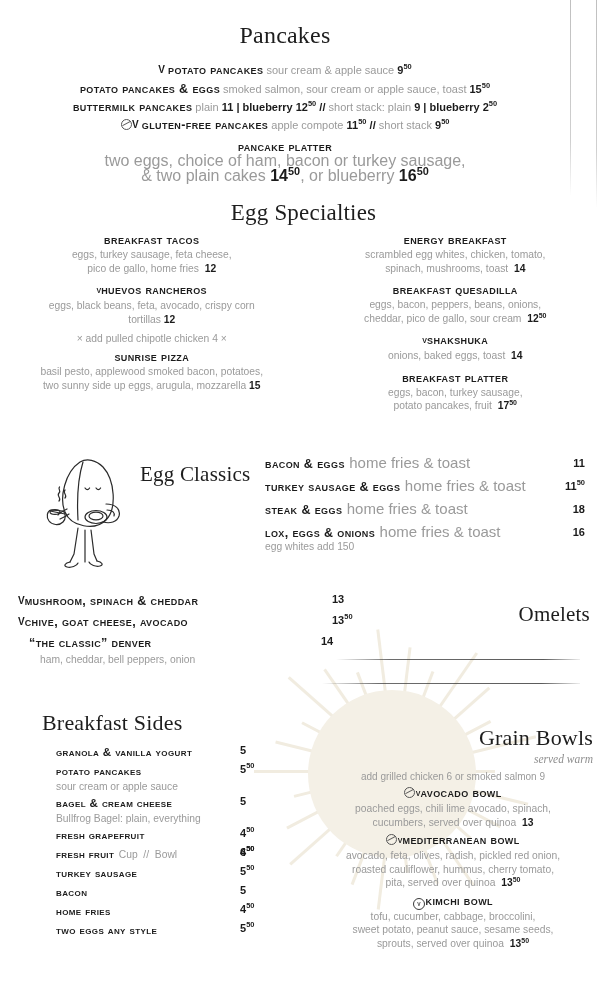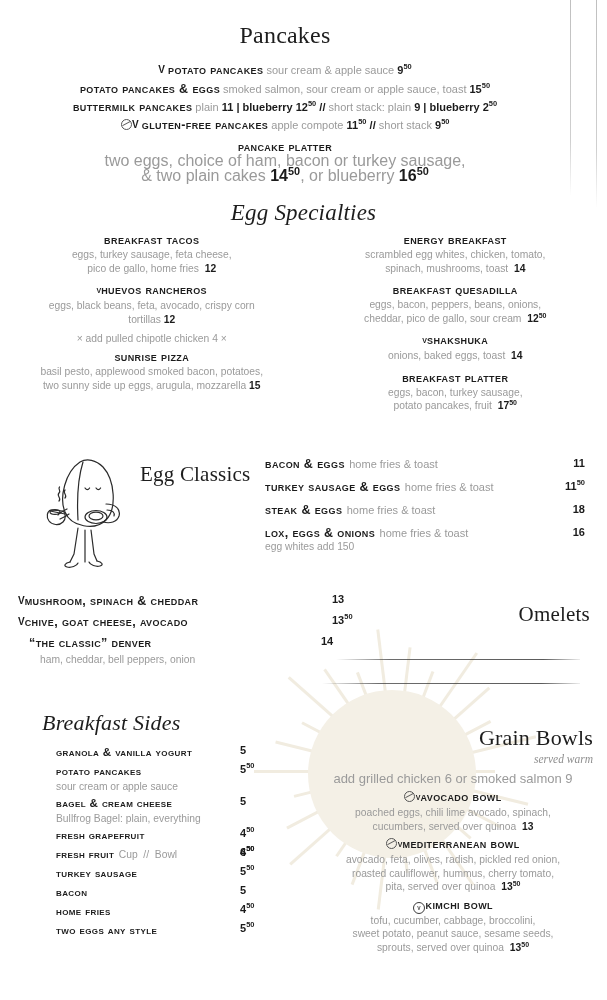--- a/index.html
+++ b/index.html
@@ -149,65 +149,65 @@
   
   #sec-pancakes { left: 0; top: 22px; width: 570px; text-align: center; }
   #sec-pancakes .head { font-size: 24px; margin-bottom: 12px; }
   .pk-row { font-size: 11px; line-height: 18px; white-space: nowrap; }
   .pk-row .item-name { font-size: 12.5px; }
   .platter-name { font-size: 12.5px; margin-top: 5px; }
   .platter-desc { font-size: 16px; line-height: 14.5px; color: #9a9a9a; }
 
   
   #sec-eggspec { left: 0; top: 200px; width: 607px; }
-  #sec-eggspec .head { font-size: 23px; text-align: center; display: block; margin-bottom: 6px; font-style: italic; }
+  #sec-eggspec .head { font-size: 23px; text-align: center; display: block; margin-bottom: 6px; }
   .two-col { display: flex; }
   .col { width: 303.5px; text-align: center; }
   .es-item { margin-bottom: 7px; }
   .es-item .item-name { font-size: 12.5px; display: block; line-height: 16px; }
   .es-item .desc { font-size: 10.3px; line-height: 13.5px; display: block; }
   .addon { font-size: 10.3px; color: #9a9a9a; margin: 6px 0 5px; }
 
   
   #sec-classics { left: 0; top: 452px; width: 607px; }
   .classics-head {
     position: absolute; left: 140px; top: 10px;
     font-size: 21px;
   }
   .classics-list { position: absolute; left: 265px; top: 0px; width: 320px; }
   .cl-row { position: relative; line-height: 21px; white-space: nowrap; }
   .cl-row .item-name { font-size: 12.5px; }
-  .cl-row .desc { font-size: 11px; }
+  .cl-row .desc { font-size: 15px; }
   .cl-row .price { position: absolute; right: 0; font-size: 11px; top: 1px; }
   .cl-note { font-size: 10.3px; color: #9a9a9a; line-height: 12px; margin-top: -3px; }
   .egg-char { position: absolute; left: 45px; top: 2px; }
 
   
   #sec-omelets { left: 0; top: 590px; width: 607px; }
   .om-head { position: absolute; right: 17px; top: 12px; font-size: 21px; }
   .om-list { position: absolute; left: 18px; top: 0; width: 350px; }
   .om-row { position: relative; line-height: 19px; white-space: nowrap; }
   .om-row .item-name { font-size: 12.5px; }
   .om-row .price { position: absolute; left: 314px; font-size: 11px; }
   .om-desc { font-size: 10.3px; color: #9a9a9a; margin-left: 22px; line-height: 14px; }
 
   
   #sec-sides { left: 42px; top: 710px; width: 270px; }
-  #sec-sides .head { font-size: 22px; margin-bottom: 6px; display: block; font-style: italic; }
+  #sec-sides .head { font-size: 22px; margin-bottom: 6px; display: block; }
   .sd-row { position: relative; line-height: 17px; white-space: nowrap; padding-left: 14px; }
   .sd-row .item-name { font-size: 11.5px; }
   .sd-row .price { position: absolute; left: 198px; font-size: 11px; }
   .sd-row .inlinedesc { font-size: 10.3px; color: #9a9a9a; }
   .sd-sub { font-size: 10.3px; color: #9a9a9a; padding-left: 14px; line-height: 13px; }
 
   
   #sec-grain { left: 307px; top: 725px; width: 292px; text-align: center; }
   #sec-grain .head { font-size: 22px; display: block; text-align: right; padding-right: 6px; }
   .gb-sub { font-family: "Liberation Serif", serif; font-style: italic; font-size: 11.5px; color: #8e8e8e; text-align: right; padding-right: 6px; line-height: 16px; }
-  .gb-add { font-size: 13px; color: #9a9a9a; margin: 4px 0 3px; }
+  .gb-add { font-size: 10px; color: #9a9a9a; margin: 4px 0 3px; }
   .gb-item { margin-bottom: 3px; }
   .gb-item .item-name { font-size: 12.5px; display: block; line-height: 17px; }
   .gb-item .desc { font-size: 10.3px; line-height: 13.5px; display: block; }
 </style>
 </head>
 <body>
 
 <div class="decor">
   <div class="sun-rays" id="rays">
       <div class="ray" style="width: 100px; transform: rotate(0deg);"></div>

